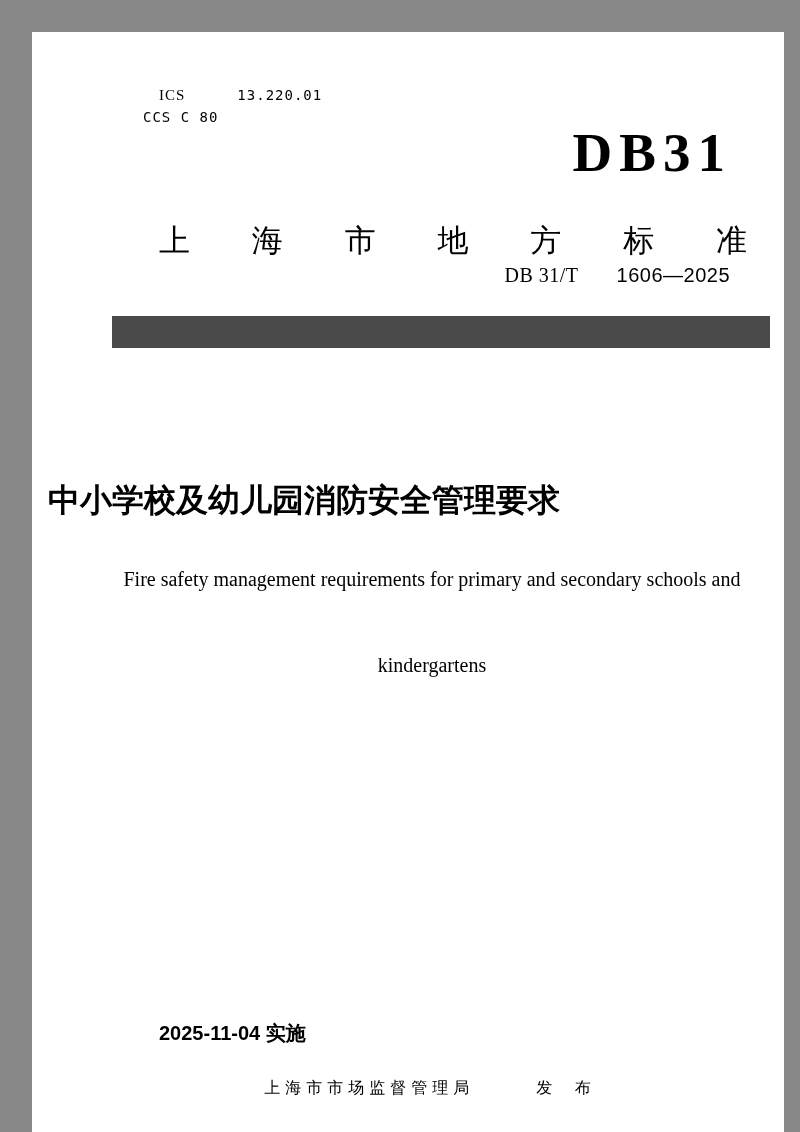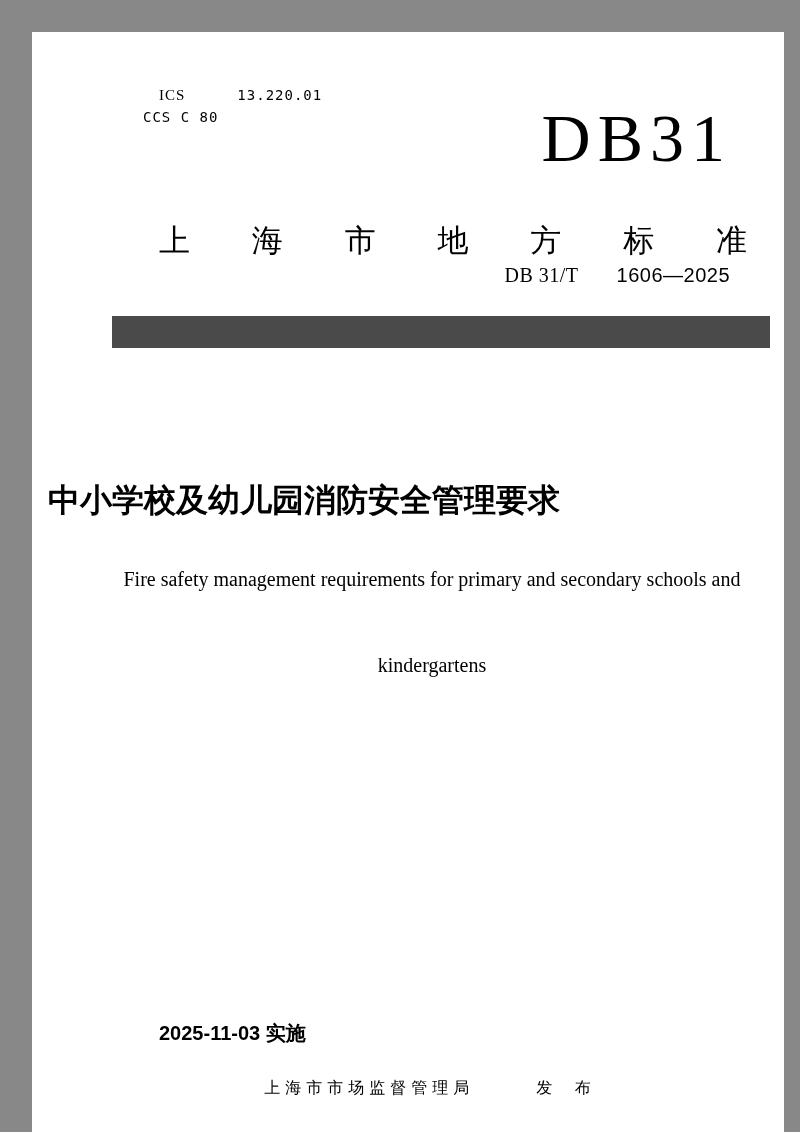--- a/index.html
+++ b/index.html
@@ -35,25 +35,25 @@
     position: absolute;
     left: 95px;
     top: 61px;
     font-family: "DejaVu Sans Mono", monospace;
     font-size: 14px;
     letter-spacing: 1px;
     white-space: nowrap;
   }
   .db-logo {
     position: absolute;
-    top: 56px;
+    top: 77px;
     right: 84px;
     font-family: "Liberation Serif", serif;
-    font-weight: normal;
-    font-size: 68px;
+    font-weight: bold;
+    font-size: 55px;
     line-height: 1;
     letter-spacing: 7px;
     white-space: nowrap;
   }
   .standard-type {
     position: absolute;
     top: 156px;
     left: 95px;
     width: 652px;
     font-size: 31px;
@@ -160,20 +160,20 @@
   <div class="rule"></div>
 
   <div class="title-cn">中小学校及幼儿园消防安全管理要求</div>
 
   <div class="title-en">
     <div class="en-line1">Fire safety management requirements for primary and secondary schools and</div>
     <div class="en-line2">kindergartens</div>
   </div>
 
   <div class="dates-row">
-    <span>2025-11-03 实施</span>
+    <span>2025-11-04 实施</span>
   </div>
 
   <div class="publisher-row">
     <span class="publisher-name">上海市市场监督管理局</span><span class="publish-label">发 布</span>
   </div>
 
 </div>
 
 </body></html>

